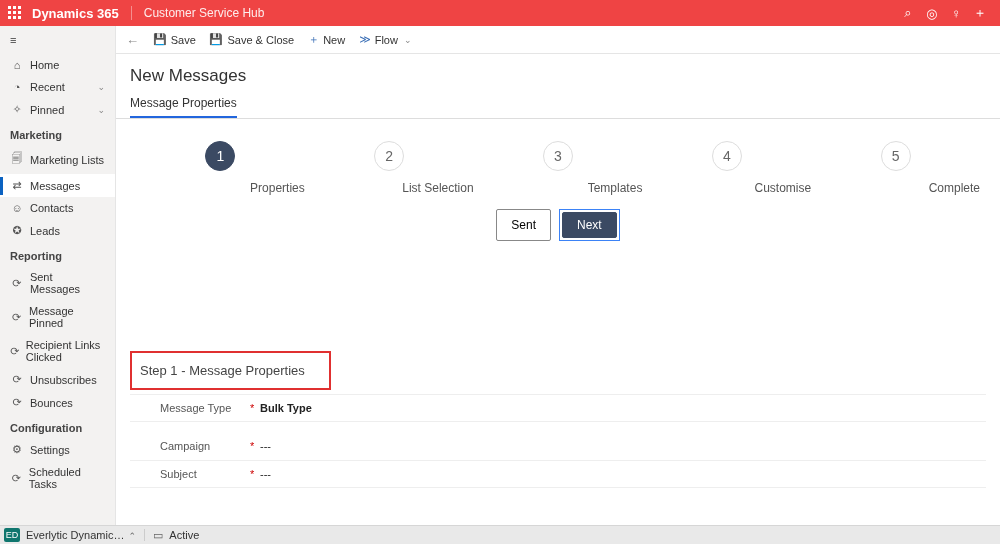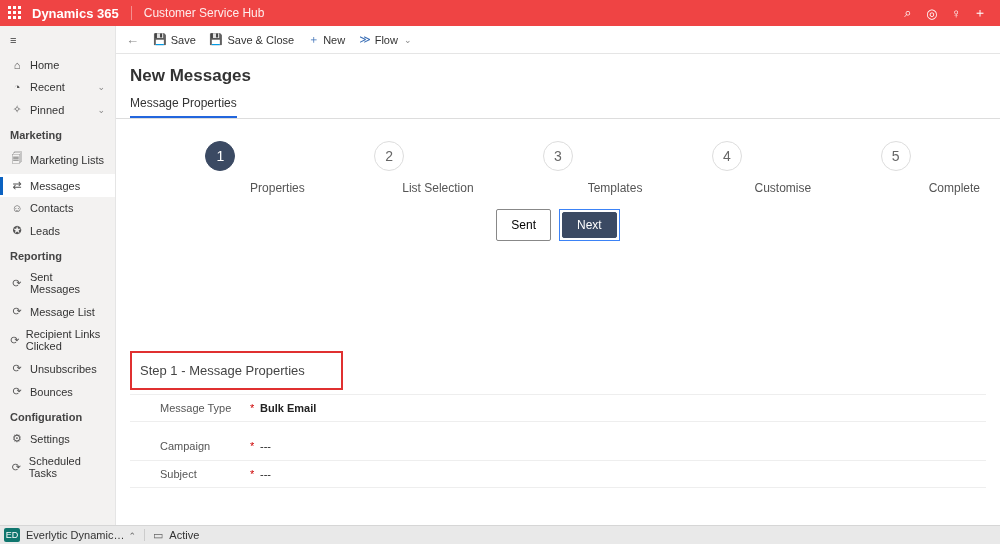--- a/index.html
+++ b/index.html
@@ -24,38 +24,38 @@
   .sb-item .ic { width: 14px; text-align: center; color: #555; font-size: 11px; }
   .sb-item .chev { margin-left: auto; color: #888; font-size: 9px; }
   .sb-group { padding: 8px 10px 4px; color: #444; font-size: 11px; font-weight: 600; }
   
   .main { flex: 1; display: flex; flex-direction: column; min-width: 0; }
   .cmdbar { height: 28px; border-bottom: 1px solid #e5e5e5; display: flex; align-items: center; gap: 14px; padding: 0 10px; color: #333; font-size: 11px; }
   .cmdbar .btn { display: flex; align-items: center; gap: 4px; cursor: pointer; }
   .cmdbar .ic { color: #3b6fb6; font-size: 11px; }
   .cmdbar .back { color: #888; cursor: pointer; font-size: 13px; }
   .content { flex: 1; overflow: auto; padding: 10px 0 0 0; }
-  .page-title { font-size: 17px; font-weight: 700; padding: 2px 14px 6px; }
+  .page-title { font-size: 17px; font-weight: 400; padding: 2px 14px 6px; }
   .tabs { padding: 0 14px; border-bottom: 1px solid #ddd; }
   .tab { display: inline-block; padding: 4px 0 6px; font-size: 12px; color: #333; border-bottom: 2px solid #2266dd; cursor: pointer; }
   
   .wizard { display: flex; align-items: flex-start; padding: 22px 20px 0 20px; position: relative; }
   .wstep { flex: 1; text-align: center; position: relative; }
   .wstep .circle { width: 30px; height: 30px; border-radius: 50%; border: 1px solid #ddd; background: #fff; color: #666; display: inline-flex; align-items: center; justify-content: center; font-size: 14px; }
   .wstep.active .circle { background: #3b4a63; color: #fff; border-color: #3b4a63; }
   .wstep .lbl { margin-top: 10px; font-size: 12px; color: #555; text-align: right; }
   .wline { position: absolute; top: 15px; height: 1px; background: #ccc; z-index: -1; }
   .wiz-buttons { display: flex; justify-content: center; gap: 8px; margin-top: 14px; }
   .wbtn { padding: 5px 14px; font-size: 12px; border: 1px solid #888; background: #fff; cursor: pointer; border-radius: 2px; }
   .wbtn.primary { background: #3b4a63; color: #fff; border-color: #3b4a63; }
   .hl-red { border: 1px solid #3b82f6; padding: 2px; display: inline-block; }
   
   .section { margin-top: 110px; padding: 0 14px; }
   .section .sec-head { font-size: 13px; color: #444; padding: 6px 4px; }
-  .hl-red-box { border: 2px solid #e03030; display: inline-block; padding: 4px 32px 4px 4px; }
+  .hl-red-box { border: 2px solid #e03030; display: inline-block; padding: 4px 20px 4px 4px; }
   .form { margin-top: 4px; border-top: 1px solid #eee; }
   .frow { display: flex; align-items: center; border-bottom: 1px solid #eee; padding: 7px 6px 7px 30px; font-size: 11px; }
   .frow.tall { padding-top: 18px; padding-bottom: 8px; }
   .frow .flabel { width: 90px; color: #555; }
   .frow .req { color: #c00; width: 10px; }
   .frow .fval { color: #222; }
   
   .footer { height: 19px; background: #e9e9e9; border-top: 1px solid #d6d6d6; display: flex; align-items: center; font-size: 11px; }
   .footer .chip { background: #0f766e; color: #fff; width: 16px; height: 14px; display: inline-flex; align-items: center; justify-content: center; font-size: 9px; margin: 0 6px 0 4px; border-radius: 2px; }
   .footer .areasel { display: flex; align-items: flex-end; gap: 4px; cursor: pointer; }
@@ -126,21 +126,21 @@
       <span>Leads</span>
     </div>
 
     <div class="sb-group">Reporting</div>
     <div class="sb-item">
       <span class="ic">⟳</span>
       <span>Sent Messages</span>
     </div>
     <div class="sb-item">
       <span class="ic">⟳</span>
-      <span>Message List</span>
+      <span>Message Pinned</span>
     </div>
     <div class="sb-item">
       <span class="ic">⟳</span>
       <span>Recipient Links Clicked</span>
     </div>
     <div class="sb-item">
       <span class="ic">⟳</span>
       <span>Unsubscribes</span>
     </div>
     <div class="sb-item">
@@ -220,21 +220,21 @@
       </div>
 
       <div class="section">
         <span class="hl-red-box">
           <div class="sec-head">Step 1 - Message Properties</div>
         </span>
         <div class="form">
           <div class="frow">
             <span class="flabel">Message Type</span>
             <span class="req">*</span>
-            <span class="fval" style="font-weight:600">Bulk Email</span>
+            <span class="fval" style="font-weight:600">Bulk Type</span>
           </div>
           <div class="frow tall">
             <span class="flabel">Campaign</span>
             <span class="req">*</span>
             <span class="fval">---</span>
           </div>
           <div class="frow">
             <span class="flabel">Subject</span>
             <span class="req">*</span>
             <span class="fval">---</span>

